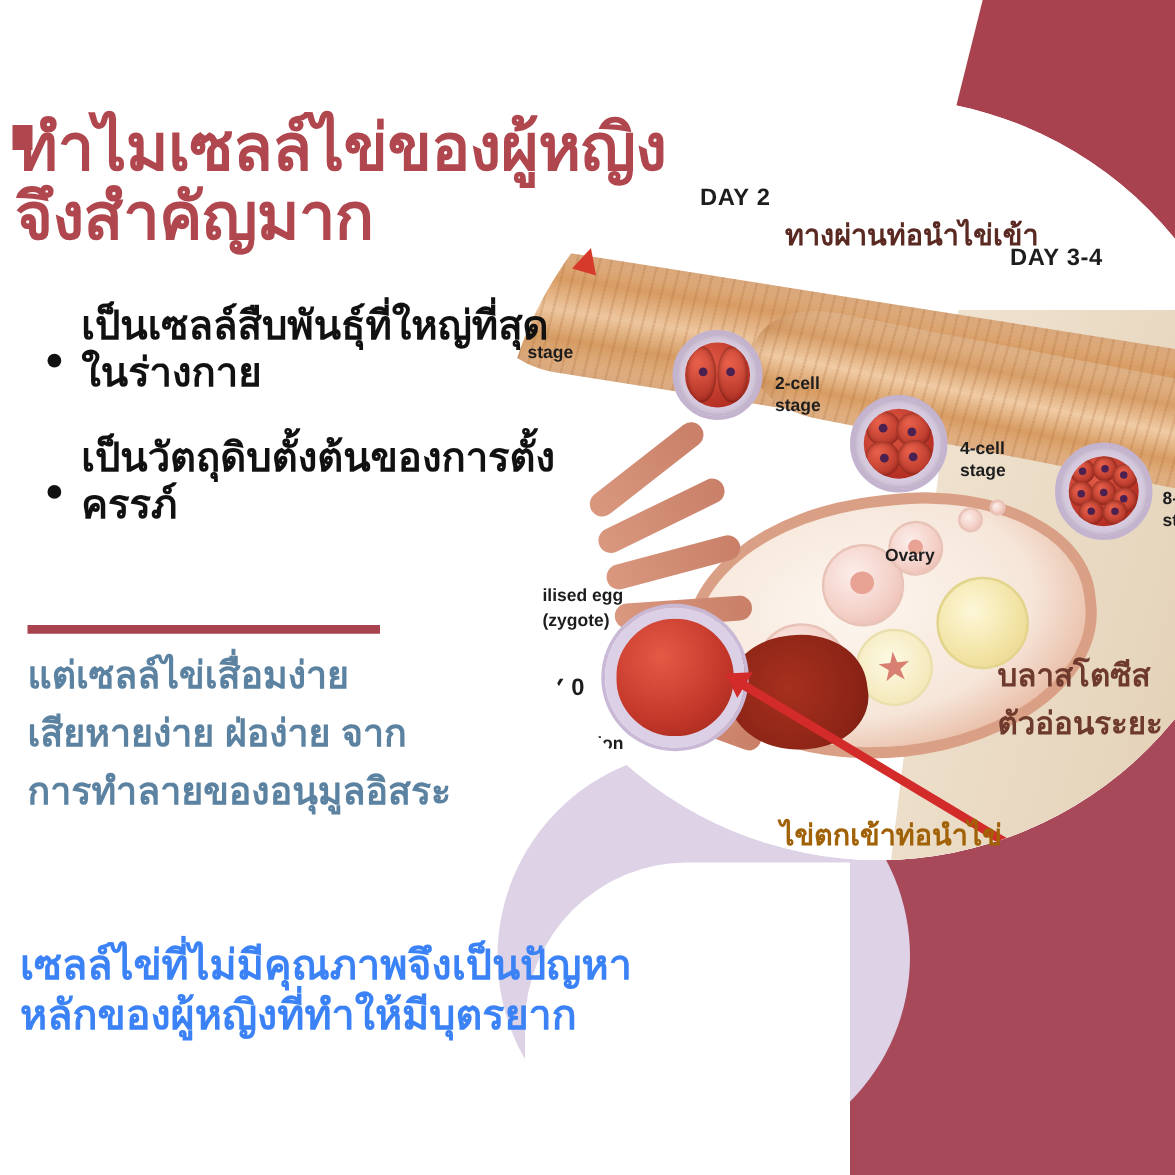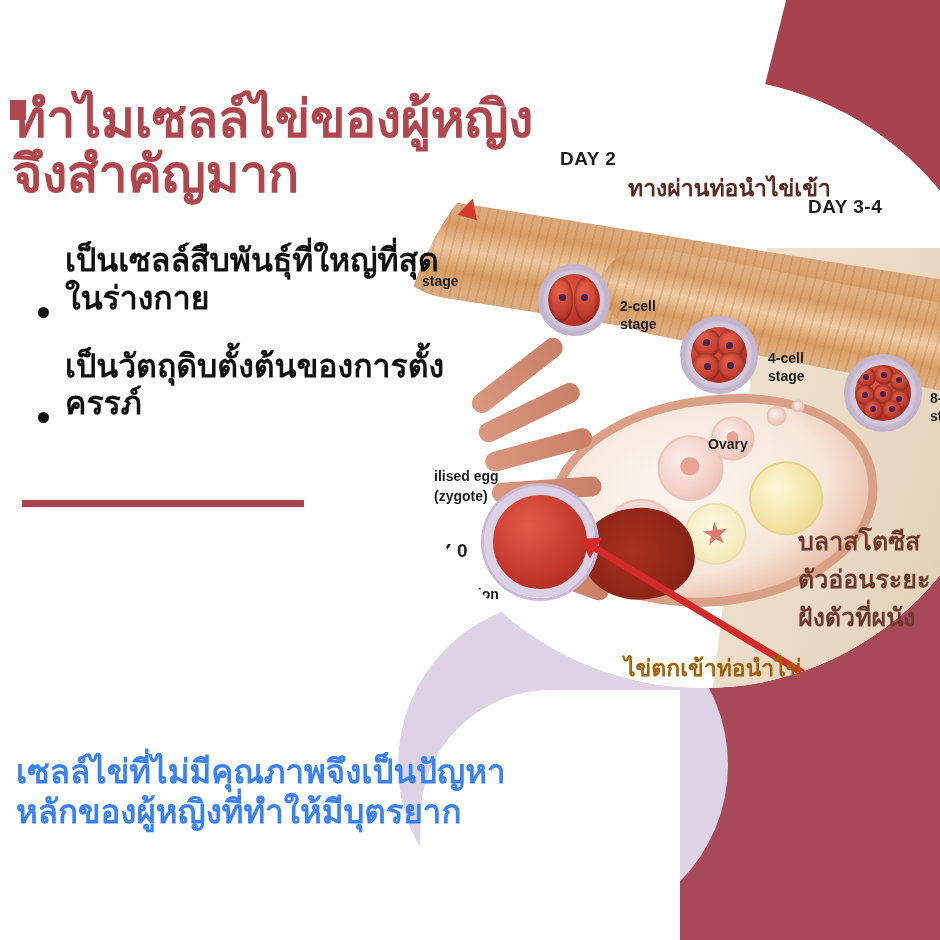--- a/index.html
+++ b/index.html
@@ -228,21 +228,21 @@
   .title .l2 { display: block; }
 
   .bullets {
     position: absolute;
     left: 30px; top: 242px;
     width: 440px;
     z-index: 10;
   }
   .bullet {
     display: flex;
-    align-items: flex-end;
+    align-items: center;
     margin-bottom: 30px;
   }
   .bullet .dot {
     flex: none;
     width: 11px; height: 11px;
     border-radius: 50%;
     background: #111;
     margin: 17px 16px 0 8px;
   }
   .bullet .txt {
@@ -450,28 +450,32 @@
       <div class="txt">เป็นเซลล์สืบพันธุ์ที่ใหญ่ที่สุดในร่างกาย</div>
     </div>
     <div class="bullet">
       <div class="dot"></div>
       <div class="txt">เป็นวัตถุดิบตั้งต้นของการตั้งครรภ์</div>
     </div>
   </div>
 
   <div class="divider"></div>
 
+  <div class="blue-block">
+    <span>แต่เซลล์ไข่เสื่อมง่าย</span>
+    <span>เสียหายง่าย ฝ่อง่าย จาก</span>
+    <span>การทำลายของอนุมูลอิสระ</span>
+  </div>
 
   <div class="red-block">
     <span>เซลล์ไข่ที่ไม่มีคุณภาพจึงเป็นปัญหา</span>
     <span>หลักของผู้หญิงที่ทำให้มีบุตรยาก</span>
   </div>
 
   <div class="thai-right">
     <span>บลาสโตซีส</span>
     <span>ตัวอ่อนระยะ</span>
-    <span>ฝังตัวที่ผนัง</span>
   </div>
 
   <div class="thai-caption">ไข่ตกเข้าท่อนำไข่</div>
   <div class="thai-top-caption">ทางผ่านท่อนำไข่เข้า</div>
 
 </div>
 
 </body></html>

